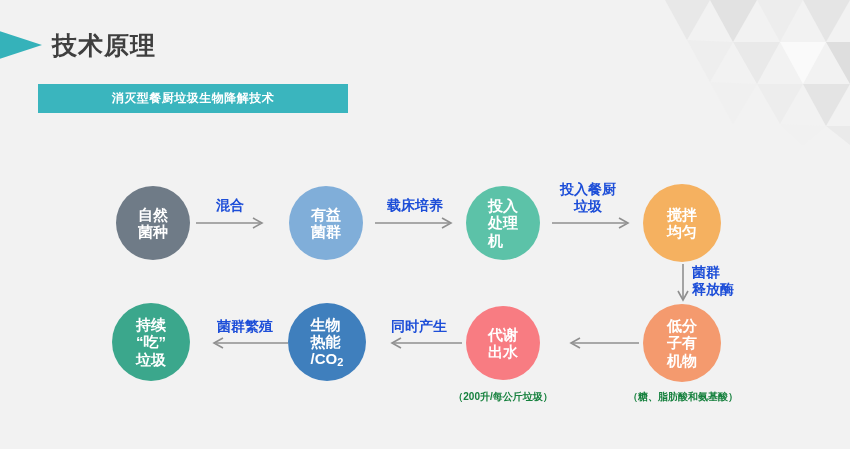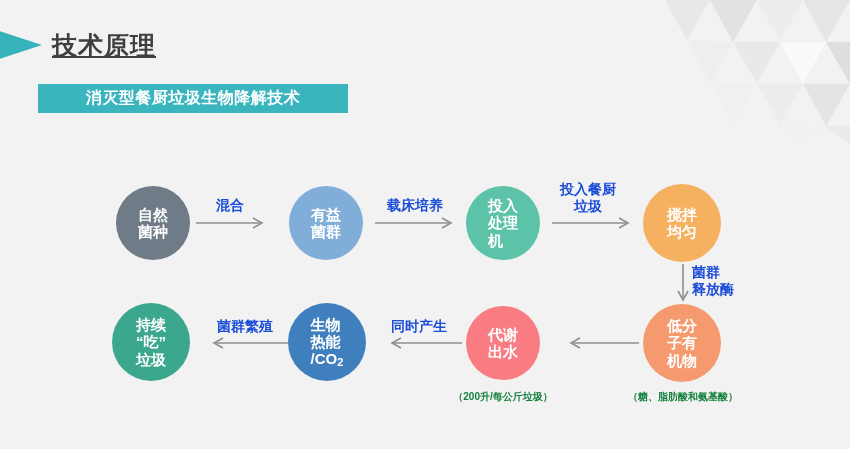--- a/index.html
+++ b/index.html
@@ -42,37 +42,36 @@
     height: 34px;
     margin-left: -4px;
     margin-right: 10px;
   }
   .title-text {
     font-size: 25px;
     font-weight: bold;
     color: #3f3f3f;
     letter-spacing: 1px;
     line-height: 1;
-    text-decoration: underline;
   }
 
   .subtitle-badge {
     position: absolute;
     left: 38px;
     top: 84px;
     width: 310px;
     height: 29px;
     background: #3ab5be;
     display: flex;
     align-items: center;
     justify-content: center;
   }
   .subtitle-badge span {
     color: #ffffff;
-    font-size: 16px;
+    font-size: 12px;
     font-weight: bold;
     letter-spacing: 0.5px;
   }
 
   
   .flow {
     position: absolute;
     left: 0;
     top: 0;
     width: 850px;

